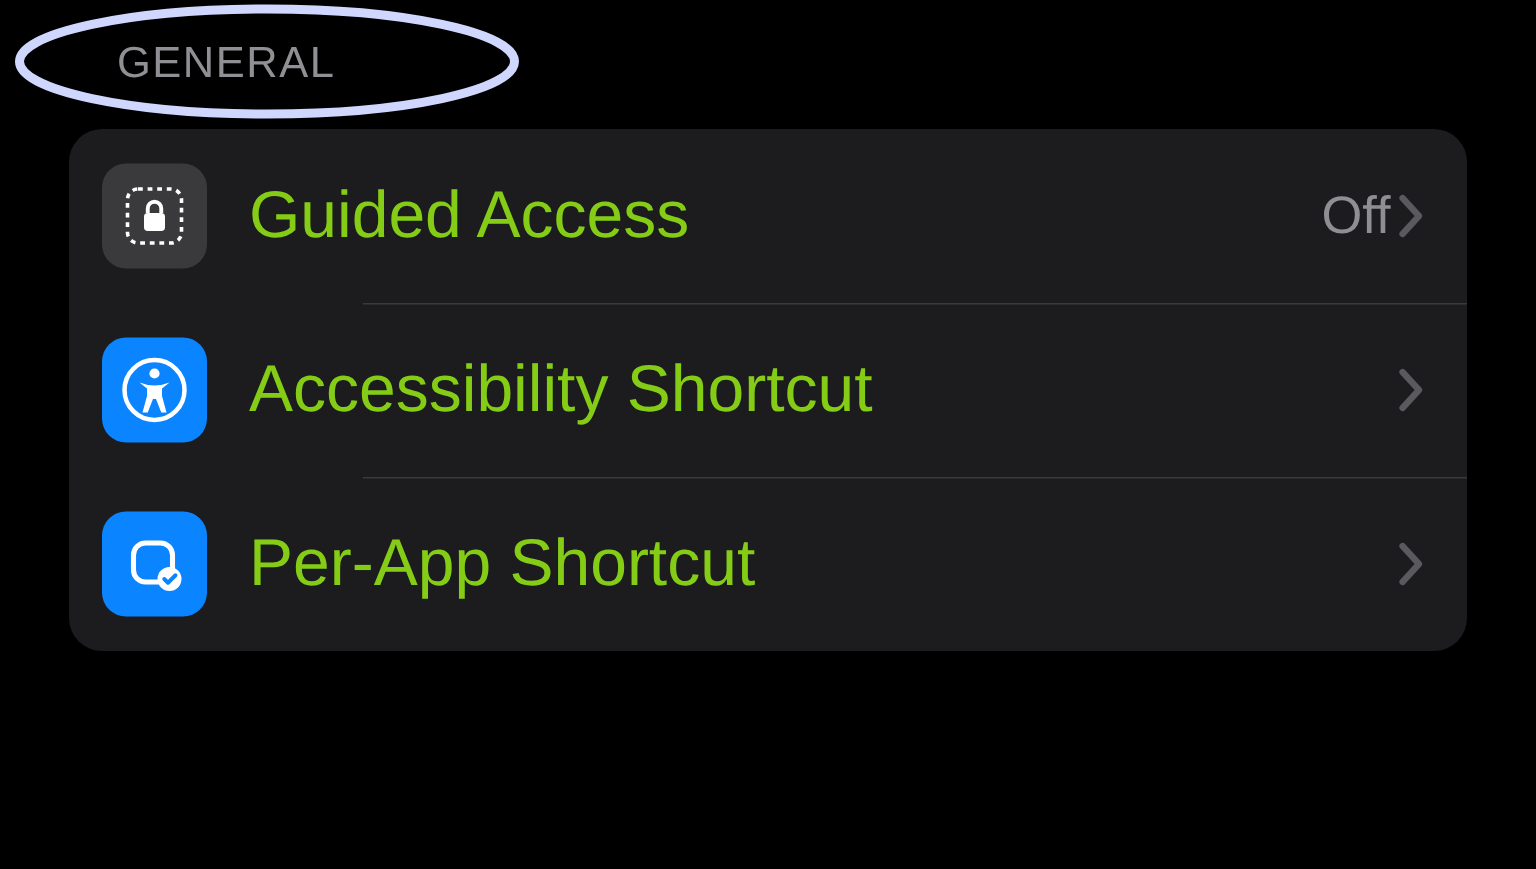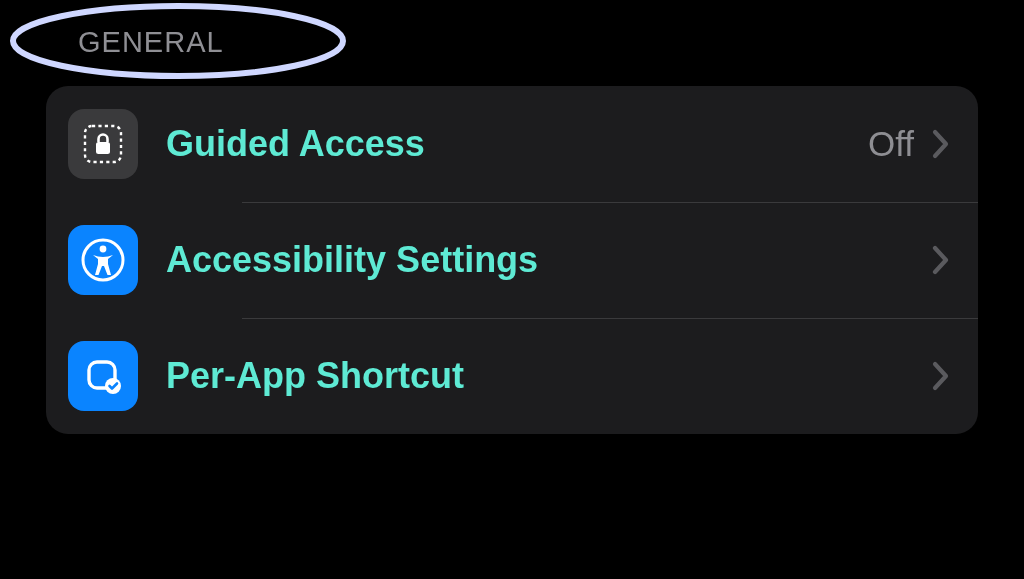--- a/index.html
+++ b/index.html
@@ -76,28 +76,28 @@
     border-radius:16px;
     flex:0 0 auto;
     display:flex;
     align-items:center;
     justify-content:center;
     margin-right:28px;
     margin-left:0px;
   }
   .label{
     flex:1 1 auto;
-    font-size:36px;
-    color:#5eead4;
-    font-weight:700;
+    font-size:44px;
+    color:#84cc16;
+    font-weight:400;
   }
   .value{
     font-size:35px;
     color:#8e8e93;
-    margin-right:18px;
+    margin-right:5px;
   }
   .chev{
     width:18px;
     height:30px;
     flex:0 0 auto;
   }
   .chev svg{display:block;}
   .chev path{
     stroke:#5a5a5e;
     stroke-width:4.2;
@@ -170,21 +170,21 @@
                    L33 40
                    L29.5 40
                    L26 31
                    L24 31
                    L20.5 40
                    L17 40
                    L20 29
                    L20 24 Z" fill="#fff"></path>
         </svg>
       </div>
-      <div class="label">Accessibility Settings</div>
+      <div class="label">Accessibility Shortcut</div>
       <div class="chev">
         <svg width="18" height="30" viewBox="0 0 18 30">
             <path d="M3 3 L14 15 L3 27"></path>
           </svg>
       </div>
     </div>
     <div class="sep" style="top:348px"></div>
 
     <div class="row">
       <div class="icon-box ic-perapp">

